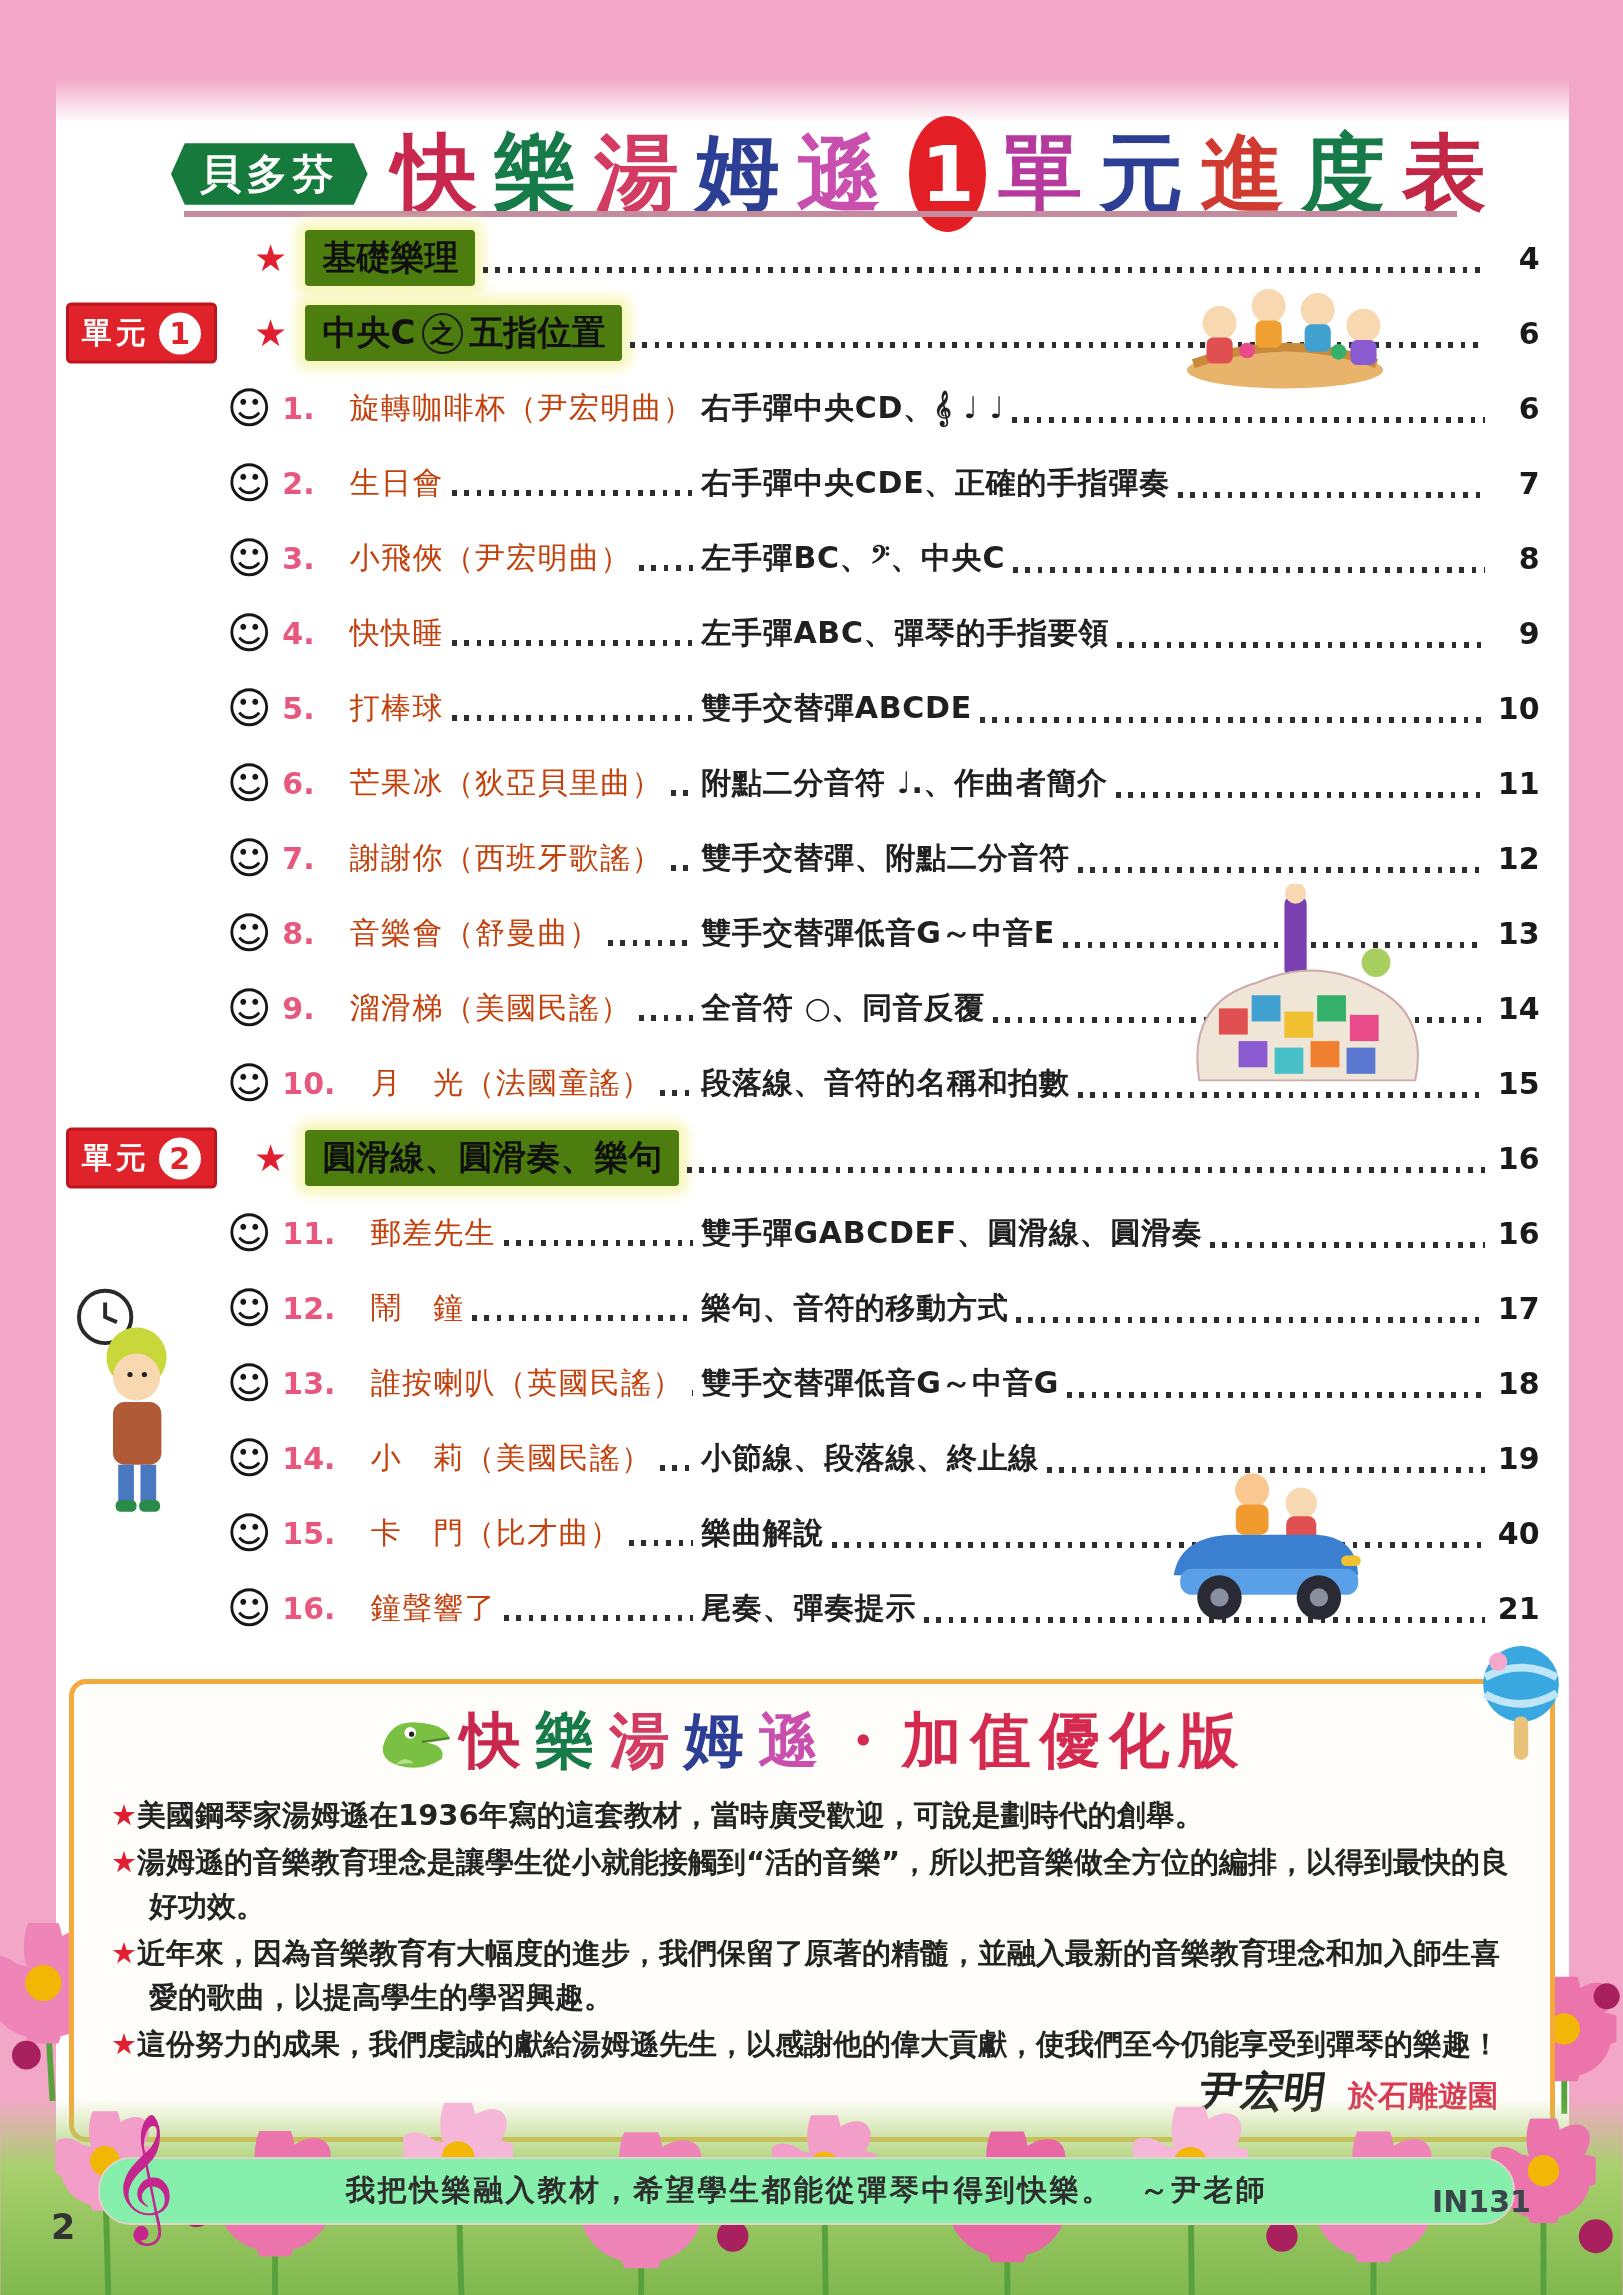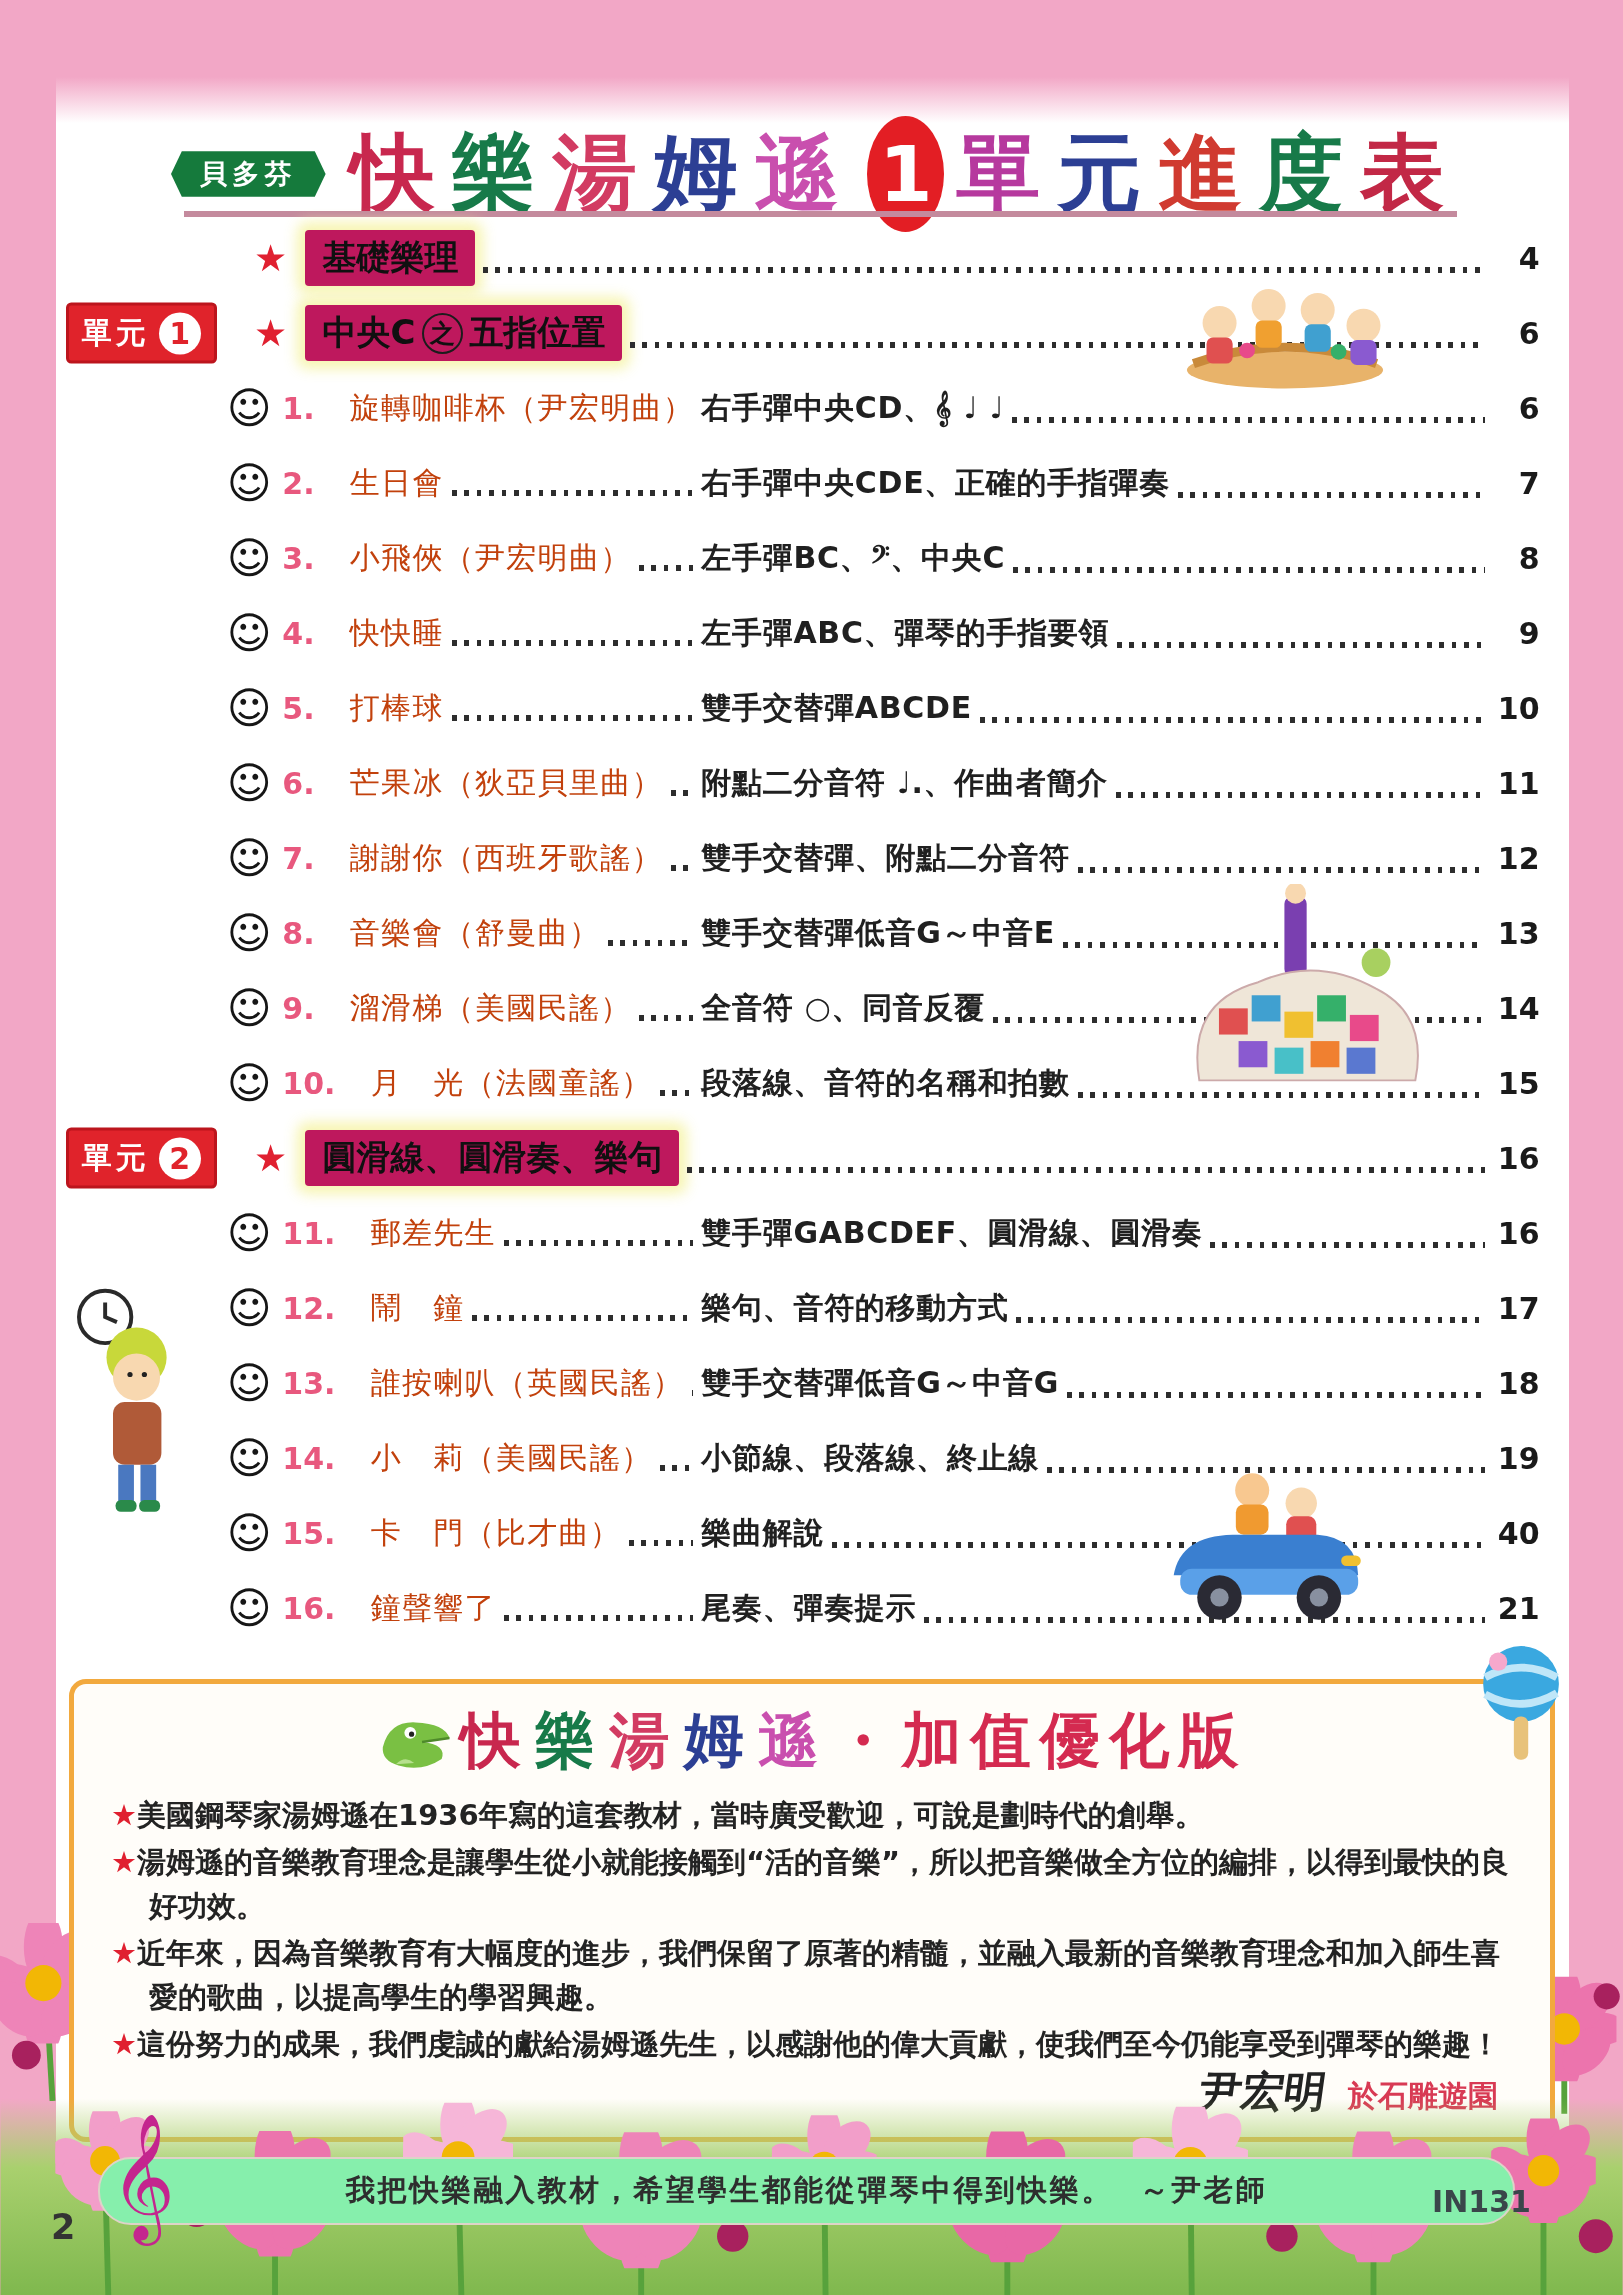--- a/index.html
+++ b/index.html
@@ -3,34 +3,34 @@
 <meta charset="utf-8">
 <style>
   html,body{margin:0;padding:0;}
   .page{position:relative;width:1623px;height:2295px;background:#f2a7c6;overflow:hidden;
         font-family:"DejaVu Sans","Liberation Sans",sans-serif;color:#1b1b1b;}
   .card{position:absolute;left:56px;top:77px;width:1513px;height:2084px;background:#ffffff;}
   .card::before{content:"";position:absolute;left:0;top:0;right:0;height:46px;
         background:linear-gradient(#f2a7c6,rgba(255,255,255,0));}
   
   .hdr{position:absolute;top:39px;left:115px;right:39px;display:flex;align-items:center;}
-  .badge-green{background:#157a3c;color:#fff;font-size:27px;font-weight:bold;letter-spacing:5.2px;
+  .badge-green{background:#157a3c;color:#fff;font-size:41px;font-weight:bold;letter-spacing:5.2px;
         padding:9.2px 29px;clip-path:polygon(0 50%,7% 8%,93% 8%,100% 50%,93% 92%,7% 92%);
         display:inline-block;}
   .title{display:flex;align-items:center;margin-left:25px;font-weight:bold;font-size:84px;letter-spacing:17px;}
   .title .num1{display:inline-flex;align-items:center;justify-content:center;width:77px;height:116px;
         background:#e31e24;color:#fff;border-radius:50%;font-size:77px;letter-spacing:0;margin:0 11.8px;}
   .hdr-rule{position:absolute;top:134px;left:128px;width:1273px;height:5.9px;background:#c48a9d;}
   
   .toc{position:absolute;top:158px;left:0;right:29.4px;}
   .row{position:relative;display:flex;align-items:center;height:46px;margin-bottom:29px;
         padding-left:171px;font-size:30px;}
   .row.section{padding-left:198px;}
   .star{color:#e02030;font-size:37px;margin-right:18.3px;flex:0 0 auto;}
-  .chip{background:#be185d;box-shadow:0 0 13px 7.9px rgba(246,243,166,.85);border-radius:3.9px;
+  .chip{background:#4d7c0f;box-shadow:0 0 13px 7.9px rgba(246,243,166,.85);border-radius:3.9px;
         padding:5.2px 17px;font-size:34px;font-weight:bold;color:#101010;display:flex;align-items:center;flex:0 0 auto;}
   .circled{display:inline-flex;align-items:center;justify-content:center;width:37px;height:37px;
         border:2.6px solid #1c1c1c;border-radius:50%;font-size:25px;margin:0 6.5px;flex:0 0 auto;}
   .unit-badge{position:absolute;left:9.8px;top:50%;transform:translateY(-50%);
         display:flex;align-items:center;gap:9.2px;background:#e0232b;border:3.3px solid #bc151d;
         border-radius:5.2px;padding:6.5px 13px;}
   .unit-badge .ul{color:#fff;font-size:30px;font-weight:bold;letter-spacing:3.9px;}
   .unit-badge .uc{display:inline-flex;align-items:center;justify-content:center;width:42px;height:42px;
         background:#fff;border-radius:50%;color:#e0232b;font-size:30px;font-weight:bold;}
   .smiley{font-size:43px;color:#161616;margin-right:10.5px;flex:0 0 auto;line-height:1;}

